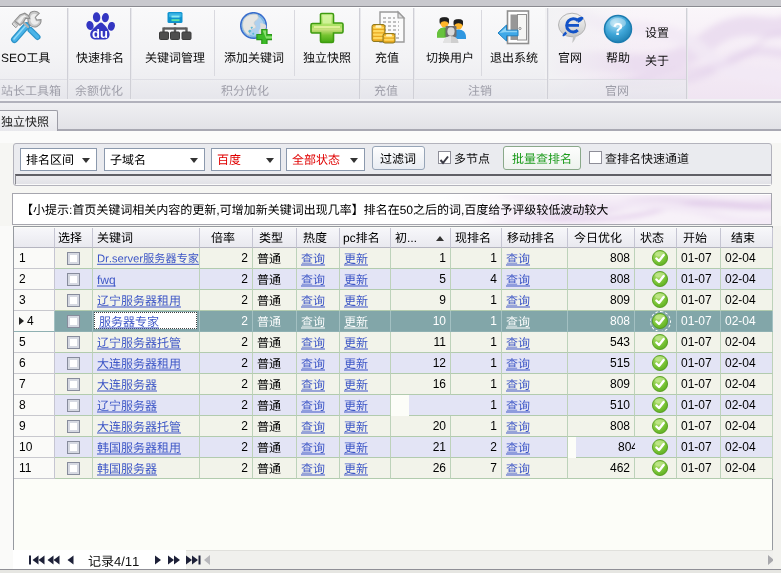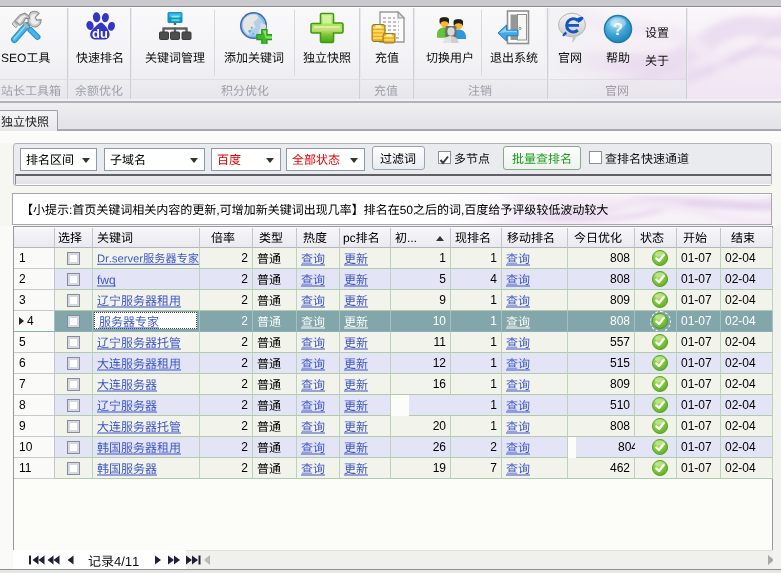--- a/index.html
+++ b/index.html
@@ -925,21 +925,21 @@
         </svg></div>
       <div class="c rt" style="left:377px;width:60px;background:#f2f3ea">11</div>
       <div class="c rt" style="left:437px;width:51px;background:#f2f3ea">1</div>
       <div class="c lt" style="left:488px;width:66px;background:#f2f3ea"><svg class="ct" width="24.5" height="14" viewBox="0 0 24.5 14" style="">
           <g fill="#3c55c6" transform="translate(0 11) scale(1)">
             <use href="#g67E5" x="0"></use>
             <use href="#g8BE2" x="12"></use>
           </g>
           <rect x="0" y="12.5" width="24" height="1" fill="#3c55c6"></rect>
         </svg></div>
-      <div class="c rt" style="left:554px;width:67px;background:#f2f3ea">557</div>
+      <div class="c rt" style="left:554px;width:67px;background:#f2f3ea">543</div>
       <div class="c " style="left:621px;width:42px;background:#f2f3ea">
         <span style="position:absolute;left:17px;top:2px"><svg width="16" height="16" viewBox="0 0 16 16">
 <circle cx="8" cy="8" r="7.6" fill="url(#gg)"></circle>
 <circle cx="8" cy="8" r="7.6" fill="none" stroke="#4e9718" stroke-width="0.8"></circle>
 <ellipse cx="8" cy="4" rx="5" ry="2.6" fill="#cdeda0" opacity="0.55"></ellipse>
 <path d="M4.4 8.5 L7 11 L11.7 5.1" stroke="#fff" stroke-width="2.4" fill="none" stroke-linecap="round" stroke-linejoin="round"></path>
 </svg></span>
       </div>
       <div class="c lt" style="left:663px;width:44px;background:#f2f3ea">01-07</div>
       <div class="c lt" style="left:707px;width:52px;background:#f2f3ea">02-04</div>
@@ -1207,21 +1207,21 @@
           </g>
           <rect x="0" y="12.5" width="24" height="1" fill="#3c55c6"></rect>
         </svg></div>
       <div class="c lt" style="left:326px;width:51px;background:#e3e4f5"><svg class="ct" width="24.5" height="14" viewBox="0 0 24.5 14" style="">
           <g fill="#3c55c6" transform="translate(0 11) scale(1)">
             <use href="#g66F4" x="0"></use>
             <use href="#g65B0" x="12"></use>
           </g>
           <rect x="0" y="12.5" width="24" height="1" fill="#3c55c6"></rect>
         </svg></div>
-      <div class="c rt" style="left:377px;width:60px;background:#e3e4f5">26</div>
+      <div class="c rt" style="left:377px;width:60px;background:#e3e4f5">21</div>
       <div class="c rt" style="left:437px;width:51px;background:#e3e4f5">2</div>
       <div class="c lt" style="left:488px;width:66px;background:#e3e4f5"><svg class="ct" width="24.5" height="14" viewBox="0 0 24.5 14" style="">
           <g fill="#3c55c6" transform="translate(0 11) scale(1)">
             <use href="#g67E5" x="0"></use>
             <use href="#g8BE2" x="12"></use>
           </g>
           <rect x="0" y="12.5" width="24" height="1" fill="#3c55c6"></rect>
         </svg></div>
       <div class="c rt" style="left:562px;width:67px;background:#e3e4f5">804</div>
       <div class="c " style="left:621px;width:42px;background:#e3e4f5">
@@ -1264,21 +1264,21 @@
           </g>
           <rect x="0" y="12.5" width="24" height="1" fill="#3c55c6"></rect>
         </svg></div>
       <div class="c lt" style="left:326px;width:51px;background:#f2f3ea"><svg class="ct" width="24.5" height="14" viewBox="0 0 24.5 14" style="">
           <g fill="#3c55c6" transform="translate(0 11) scale(1)">
             <use href="#g66F4" x="0"></use>
             <use href="#g65B0" x="12"></use>
           </g>
           <rect x="0" y="12.5" width="24" height="1" fill="#3c55c6"></rect>
         </svg></div>
-      <div class="c rt" style="left:377px;width:60px;background:#f2f3ea">19</div>
+      <div class="c rt" style="left:377px;width:60px;background:#f2f3ea">26</div>
       <div class="c rt" style="left:437px;width:51px;background:#f2f3ea">7</div>
       <div class="c lt" style="left:488px;width:66px;background:#f2f3ea"><svg class="ct" width="24.5" height="14" viewBox="0 0 24.5 14" style="">
           <g fill="#3c55c6" transform="translate(0 11) scale(1)">
             <use href="#g67E5" x="0"></use>
             <use href="#g8BE2" x="12"></use>
           </g>
           <rect x="0" y="12.5" width="24" height="1" fill="#3c55c6"></rect>
         </svg></div>
       <div class="c rt" style="left:554px;width:67px;background:#f2f3ea">462</div>
       <div class="c " style="left:621px;width:42px;background:#f2f3ea">

